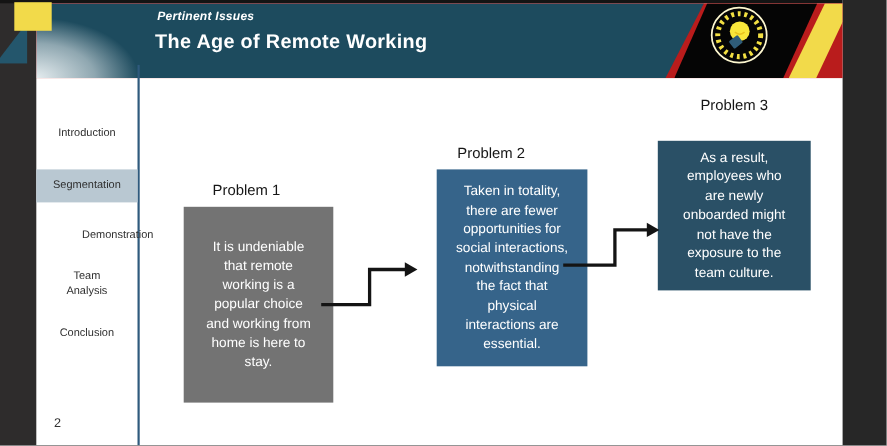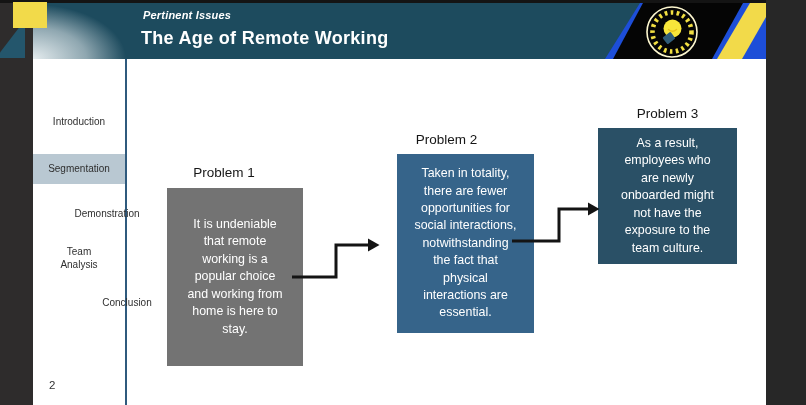--- a/index.html
+++ b/index.html
@@ -7,21 +7,21 @@
     position:relative;width:806px;height:405px;overflow:hidden;
     background:#ffffff;font-family:"Liberation Sans",sans-serif;
     -webkit-font-smoothing:antialiased;
   }
   
   .right-col{position:absolute;right:0;top:0;width:40px;height:405px;background:#272727;}
   .left-col{position:absolute;left:0;top:0;width:33px;height:405px;background:#2e2c2c;}
   .top-strip{position:absolute;left:0;top:0;width:766px;height:3px;background:#141414;}
 
   
-  .header{position:absolute;left:33px;top:3px;width:733px;height:56px;background:#1d4ed8;overflow:hidden;}
+  .header{position:absolute;left:33px;top:3px;width:733px;height:68px;background:#b91c1c;overflow:hidden;}
   .band{position:absolute;inset:0;clip-path:polygon(0 0,607px 0,572px 100%,0 100%);}
   .band-grad{position:absolute;left:-10px;top:0;width:118px;height:100%;
     background:radial-gradient(ellipse 120px 70px at 8% 100%, rgba(236,242,244,0.97) 0%, rgba(236,242,244,0.55) 45%, rgba(236,242,244,0) 78%);}
   .black-para{position:absolute;inset:0;background:#050505;clip-path:polygon(610px 0,710px 0,679px 100%,580px 100%);}
   .yellow-stripe{position:absolute;inset:0;clip-path:polygon(717px 0,741px 0,709px 100%,684px 100%);}
   .eyebrow{position:absolute;left:110px;top:6px;color:#fff;font-size:11px;font-weight:bold;font-style:italic;letter-spacing:.2px;}
   .h-title{position:absolute;left:108px;top:25px;color:#fff;font-size:18px;font-weight:bold;letter-spacing:.3px;}
   .badge{position:absolute;left:612px;top:2px;}
 
   
@@ -31,28 +31,28 @@
 
   
   .divider{position:absolute;left:125px;top:59px;width:2px;height:346px;background:#2f5a7d;}
   .sidebar{position:absolute;left:33px;top:59px;width:92px;height:346px;border-radius:18px;}
   .nav-item{position:absolute;left:0;width:100%;text-align:center;font-size:10px;color:#2f2f2f;
     white-space:pre-line;line-height:12.5px;cursor:default;}
   .nav-intro{top:57px;}
   .nav-seg{top:95px;height:30px;display:flex;align-items:center;justify-content:center;}
   .nav-demo{top:149px;padding-left:28px;}
   .nav-team{top:187px;}
-  .nav-conc{top:238px;padding-left:48px;}
+  .nav-conc{top:238px;}
   .page-num{position:absolute;left:16px;top:320px;font-size:11.5px;color:#333;}
 
   
   .p-title{position:absolute;text-align:center;font-size:13.5px;color:#161616;}
   .t1{left:156px;width:136px;top:165px;}
   .t2{left:378px;width:137px;top:132px;}
-  .t3{left:598px;width:139px;top:106px;}
+  .t3{left:598px;width:139px;top:88px;}
   .p-box{position:absolute;display:flex;align-items:center;justify-content:center;
     color:#fff;font-size:12.4px;line-height:17.4px;text-align:center;white-space:pre-line;padding:4px;box-sizing:border-box;}
   .b1{left:156px;top:188px;width:136px;height:178px;}
   .b2{left:378px;top:154px;width:137px;height:179px;margin-left:19px;}
   .b3{left:598px;top:128px;width:139px;height:136px;}
   .arrows{position:absolute;left:0;top:0;width:806px;height:405px;pointer-events:none;}
 </style>
 </head>
 <body>
 

